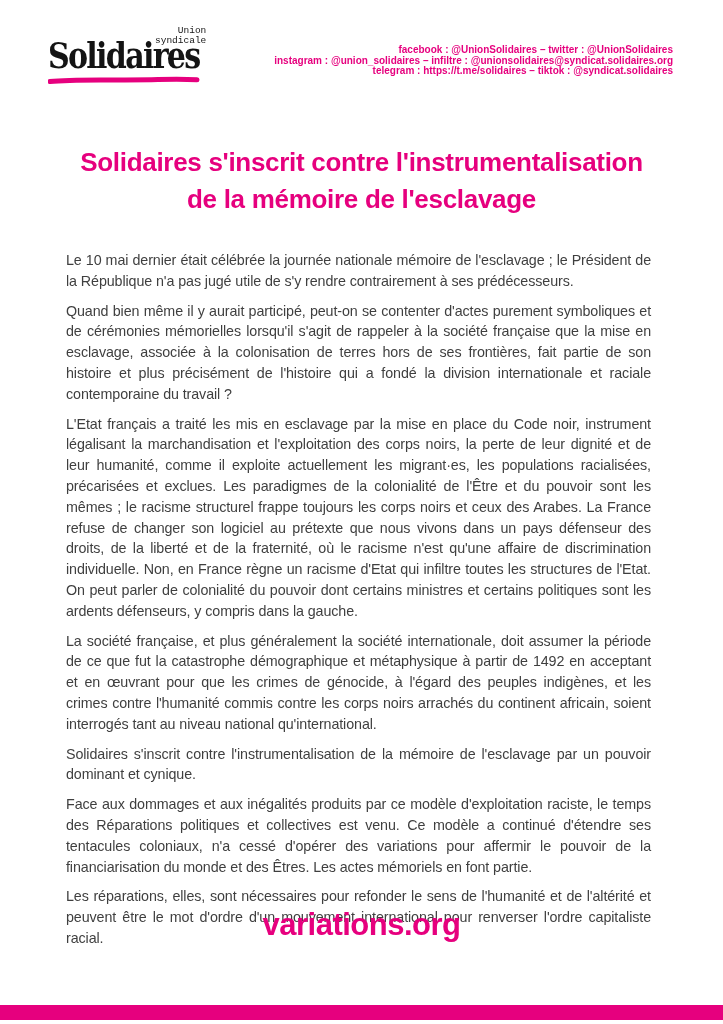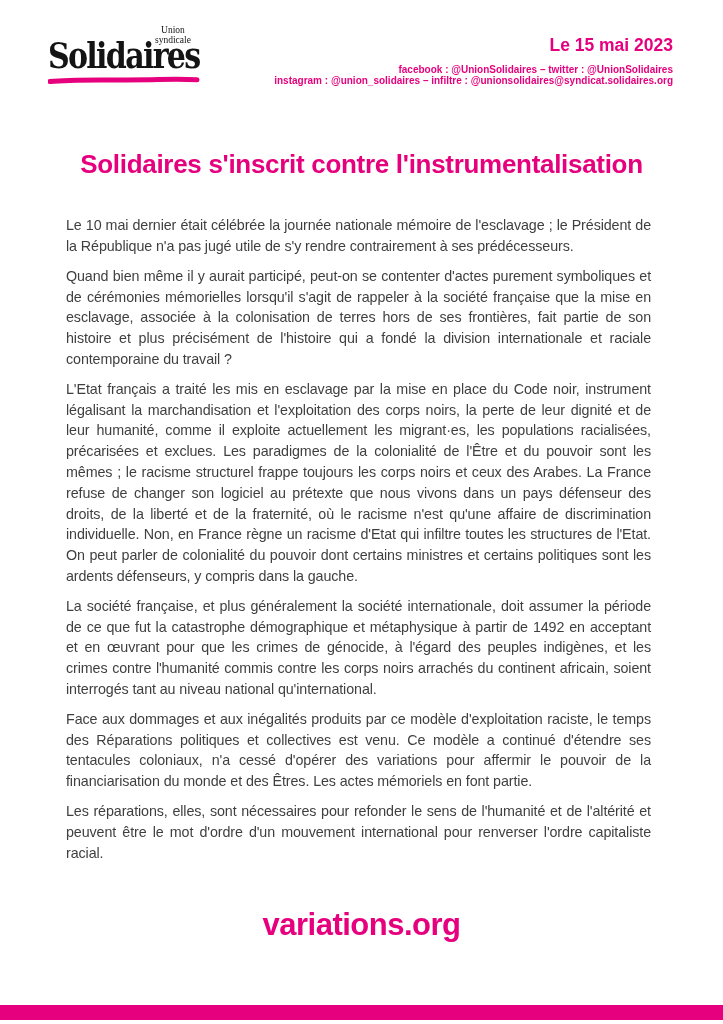--- a/index.html
+++ b/index.html
@@ -31,25 +31,25 @@
     line-height:1;
     letter-spacing:-2px;
     color:var(--logo-ink);
     transform:scaleX(.86);
     transform-origin:0 50%;
     white-space:nowrap;
   }
   .logo-tagline{
     position:absolute;
     left:107px;top:0;
-    font-family:Liberation Serif, serif;
+    font-family:Liberation Mono, monospace;
     font-size:9.5px;
     line-height:9.5px;
     color:var(--logo-ink);
-    text-align:center;
+    text-align:right;
     white-space:nowrap;
   }
   .logo-underline{display:block;margin-top:3px;}
   .masthead-right{text-align:right;padding-top:9px;}
   .date{
     font-size:17.5px;
     font-weight:bold;
     color:var(--accent);
     line-height:20px;
   }
@@ -111,37 +111,39 @@
       <span class="logo-tagline">
         <span>Union</span><br>
         <span>syndicale</span>
       </span>
       <svg class="logo-underline" width="152" height="8" viewBox="0 0 152 8">
         <path d="M2,5.5 C28,2.5 70,4.8 110,3.6 C128,3 142,3.4 149,3.8" stroke="#e6007e" stroke-width="5" fill="none" stroke-linecap="round"></path>
       </svg>
     </div>
 
     <div class="masthead-right">
-      <div class="date">Le 15 mai 2023</div>
       <div class="social">
         <div>facebook : @UnionSolidaires – twitter : @UnionSolidaires</div>
         <div>instagram : @union_solidaires – infiltre : @unionsolidaires@syndicat.solidaires.org</div>
+        <div>telegram : https://t.me/solidaires – tiktok : @syndicat.solidaires</div>
       </div>
     </div>
   </header>
 
   <h1 class="title">
     <span class="title-line">Solidaires s'inscrit contre l'instrumentalisation</span>
+    <span class="title-line">de la mémoire de l'esclavage</span>
   </h1>
 
   <main class="body">
     <p>Le 10 mai dernier était célébrée la journée nationale mémoire de l'esclavage ; le Président de la République n'a pas jugé utile de s'y rendre contrairement à ses prédécesseurs.</p>
     <p>Quand bien même il y aurait participé, peut-on se contenter d'actes purement symboliques et de cérémonies mémorielles lorsqu'il s'agit de rappeler à la société française que la mise en esclavage, associée à la colonisation de terres hors de ses frontières, fait partie de son histoire et plus précisément de l'histoire qui a fondé la division internationale et raciale contemporaine du travail ?</p>
     <p>L'Etat français a traité les mis en esclavage par la mise en place du Code noir, instrument légalisant la marchandisation et l'exploitation des corps noirs, la perte de leur dignité et de leur humanité, comme il exploite actuellement les migrant·es, les populations racialisées, précarisées et exclues. Les paradigmes de la colonialité de l'Être et du pouvoir sont les mêmes ; le racisme structurel frappe toujours les corps noirs et ceux des Arabes. La France refuse de changer son logiciel au prétexte que nous vivons dans un pays défenseur des droits, de la liberté et de la fraternité, où le racisme n'est qu'une affaire de discrimination individuelle. Non, en France règne un racisme d'Etat qui infiltre toutes les structures de l'Etat. On peut parler de colonialité du pouvoir dont certains ministres et certains politiques sont les ardents défenseurs, y compris dans la gauche.</p>
     <p>La société française, et plus généralement la société internationale, doit assumer la période de ce que fut la catastrophe démographique et métaphysique à partir de 1492 en acceptant et en œuvrant pour que les crimes de génocide, à l'égard des peuples indigènes, et les crimes contre l'humanité commis contre les corps noirs arrachés du continent africain, soient interrogés tant au niveau national qu'international.</p>
+    <p>Solidaires s'inscrit contre l'instrumentalisation de la mémoire de l'esclavage par un pouvoir dominant et cynique.</p>
     <p>Face aux dommages et aux inégalités produits par ce modèle d'exploitation raciste, le temps des Réparations politiques et collectives est venu. Ce modèle a continué d'étendre ses tentacules coloniaux, n'a cessé d'opérer des variations pour affermir le pouvoir de la financiarisation du monde et des Êtres. Les actes mémoriels en font partie.</p>
     <p>Les réparations, elles, sont nécessaires pour refonder le sens de l'humanité et de l'altérité et peuvent être le mot d'ordre d'un mouvement international pour renverser l'ordre capitaliste racial.</p>
   </main>
 
   <div class="site">variations.org</div>
 
   <div class="footer-bar"></div>
 
 </div>
 

